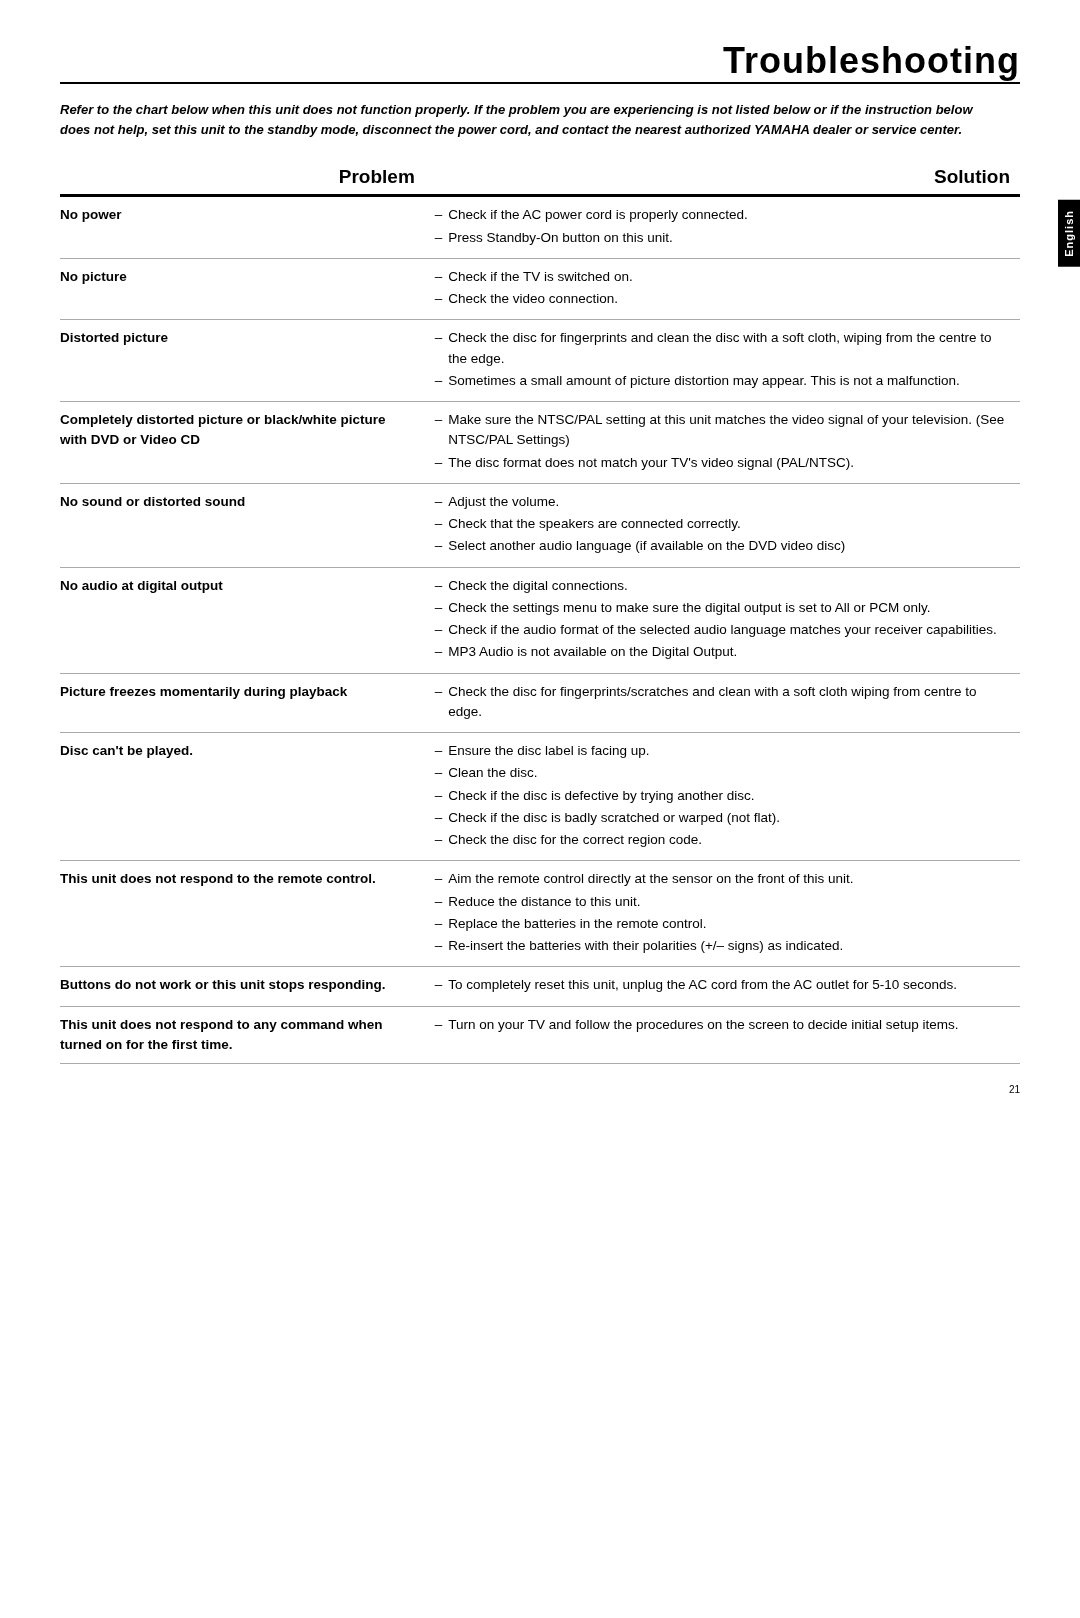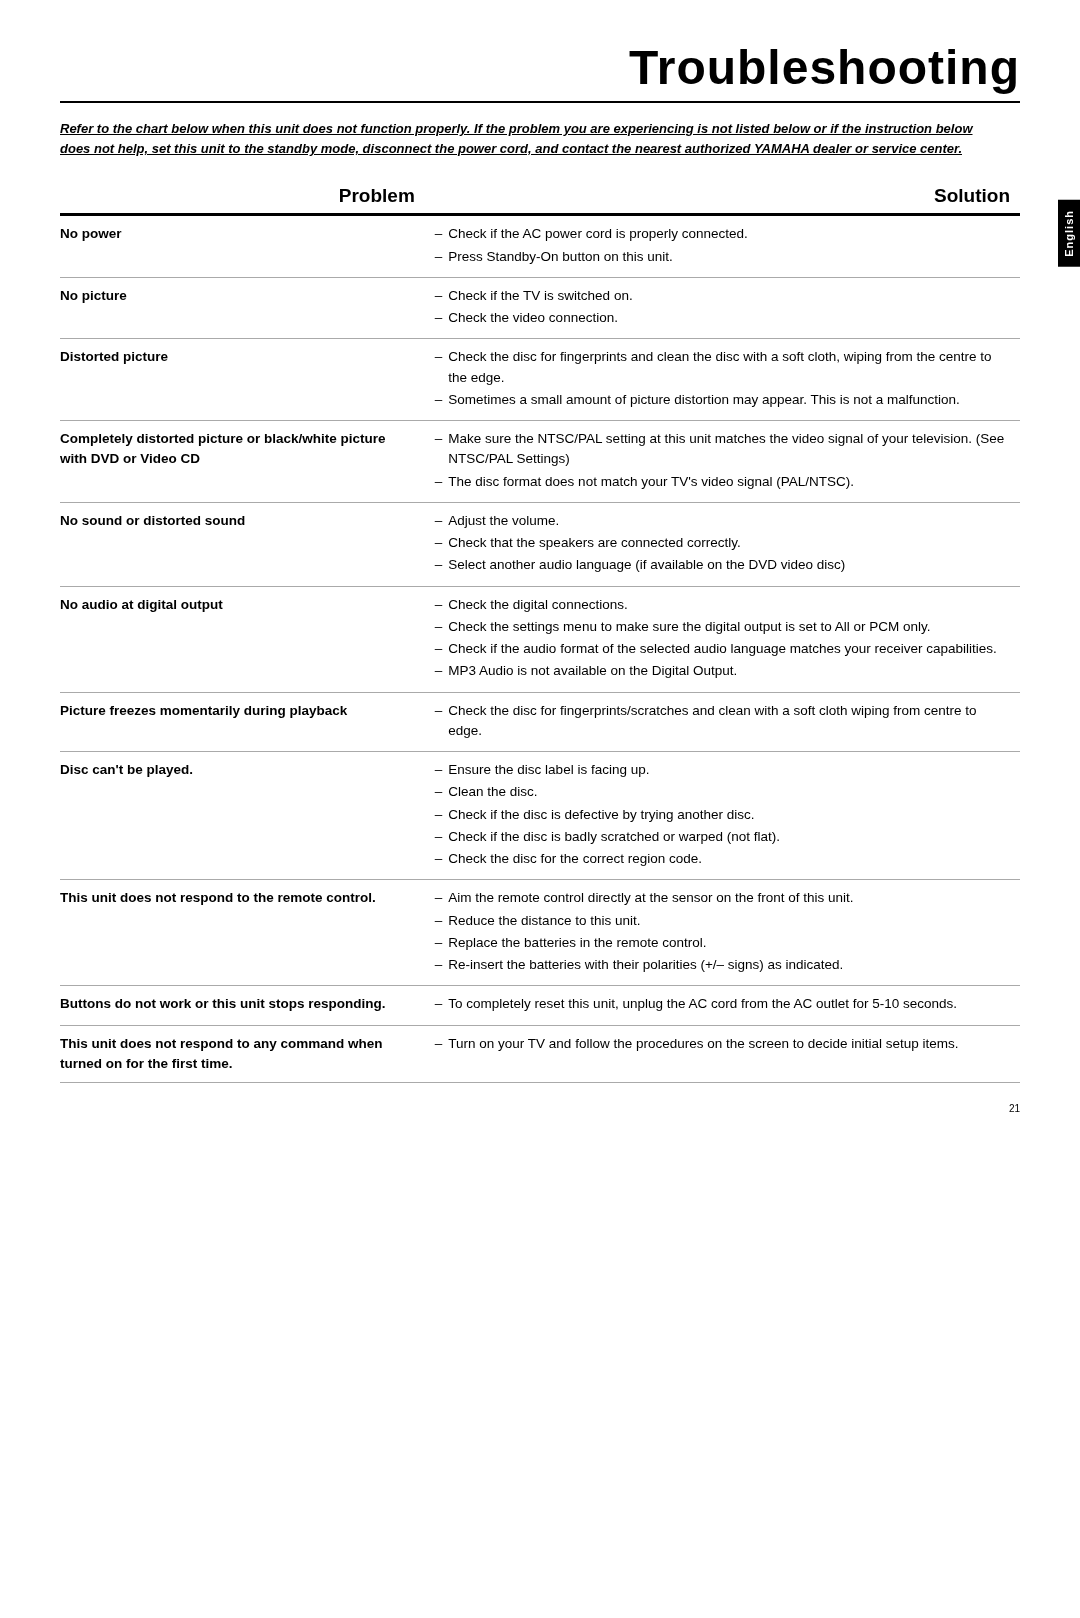--- a/index.html
+++ b/index.html
@@ -32,42 +32,41 @@
       text-orientation: mixed;
       transform: rotate(180deg);
       padding: 10px 5px;
       letter-spacing: 1px;
       width: 22px;
       text-align: center;
     }
 
     
     .page-title {
-      font-size: 48px;
+      font-size: 36px;
       font-weight: bold;
       text-align: right;
-      margin-bottom: 6px;
+      margin-bottom: 0;
       letter-spacing: 1px;
     }
 
     .title-divider {
       border: none;
       border-top: 2px solid #000;
       margin-bottom: 16px;
     }
 
     
     .intro-text {
       font-style: italic;
       font-weight: bold;
       font-size: 13px;
       line-height: 1.55;
       margin-bottom: 20px;
       max-width: 920px;
-      text-decoration: underline;
     }
 
     
     .troubleshoot-table {
       width: 100%;
       border-collapse: collapse;
     }
 
     .troubleshoot-table thead tr th {
       font-size: 19px;

